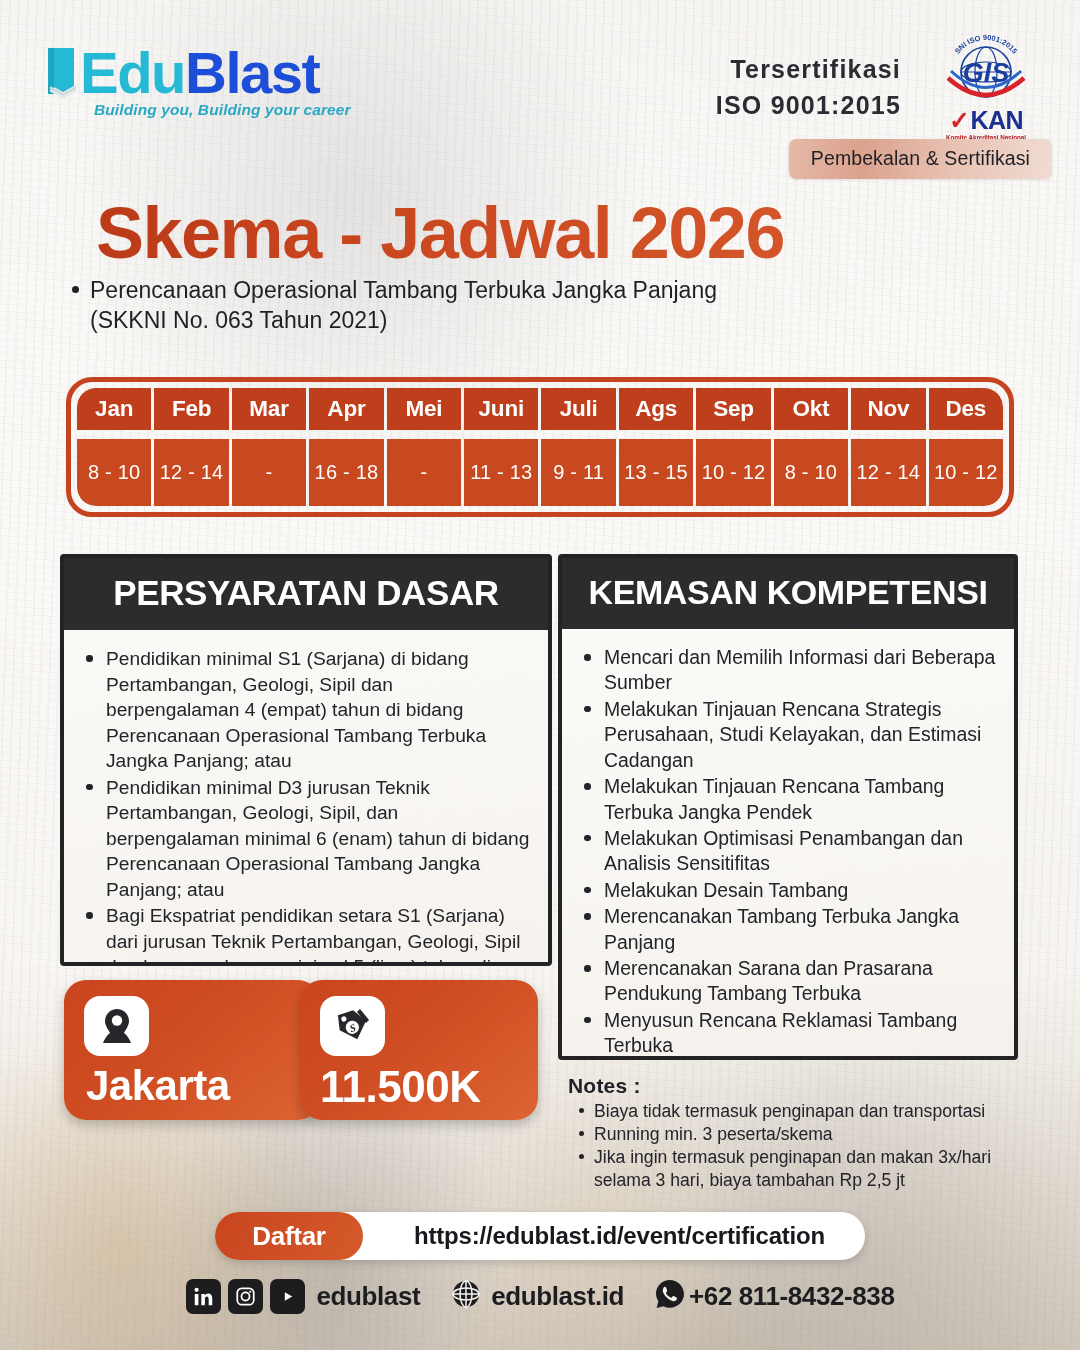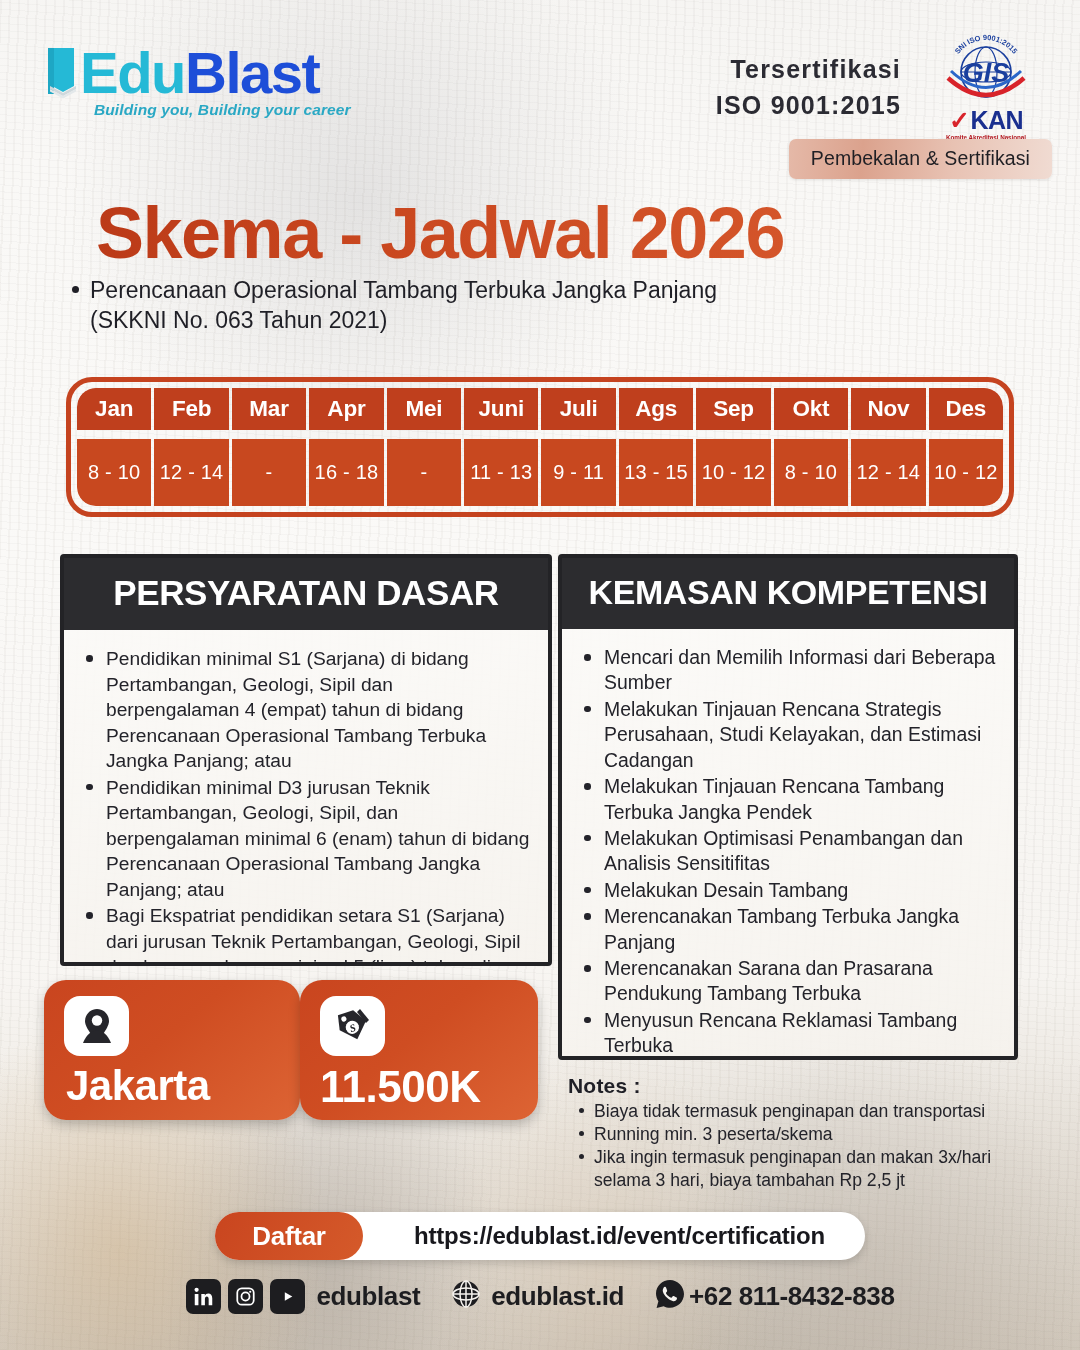--- a/index.html
+++ b/index.html
@@ -180,21 +180,21 @@
   .panel-right .panel-body li { font-size:19.4px; line-height:1.31; }
 
   
   .infobadge {
     position:absolute;
     border-radius:22px;
     background:linear-gradient(140deg,#c9451f 0%,#cf4d22 45%,#dd6434 100%);
     box-shadow:0 5px 12px rgba(0,0,0,.22);
     padding:16px 0 0 0;
   }
-  .badge-jakarta { left:44px; top:980px; width:256px; height:140px; }
+  .badge-jakarta { left:64px; top:980px; width:256px; height:140px; }
   .badge-price   { left:300px; top:980px; width:238px; height:140px; }
 
   .badge-icon {
     width:65px; height:60px; border-radius:16px; background:#fff;
     margin-left:20px;
     display:flex; align-items:center; justify-content:center;
   }
   .badge-label {
     color:#fff; font-weight:900; letter-spacing:-.5px;
     font-size:42px; margin-top:6px; padding-left:22px;

